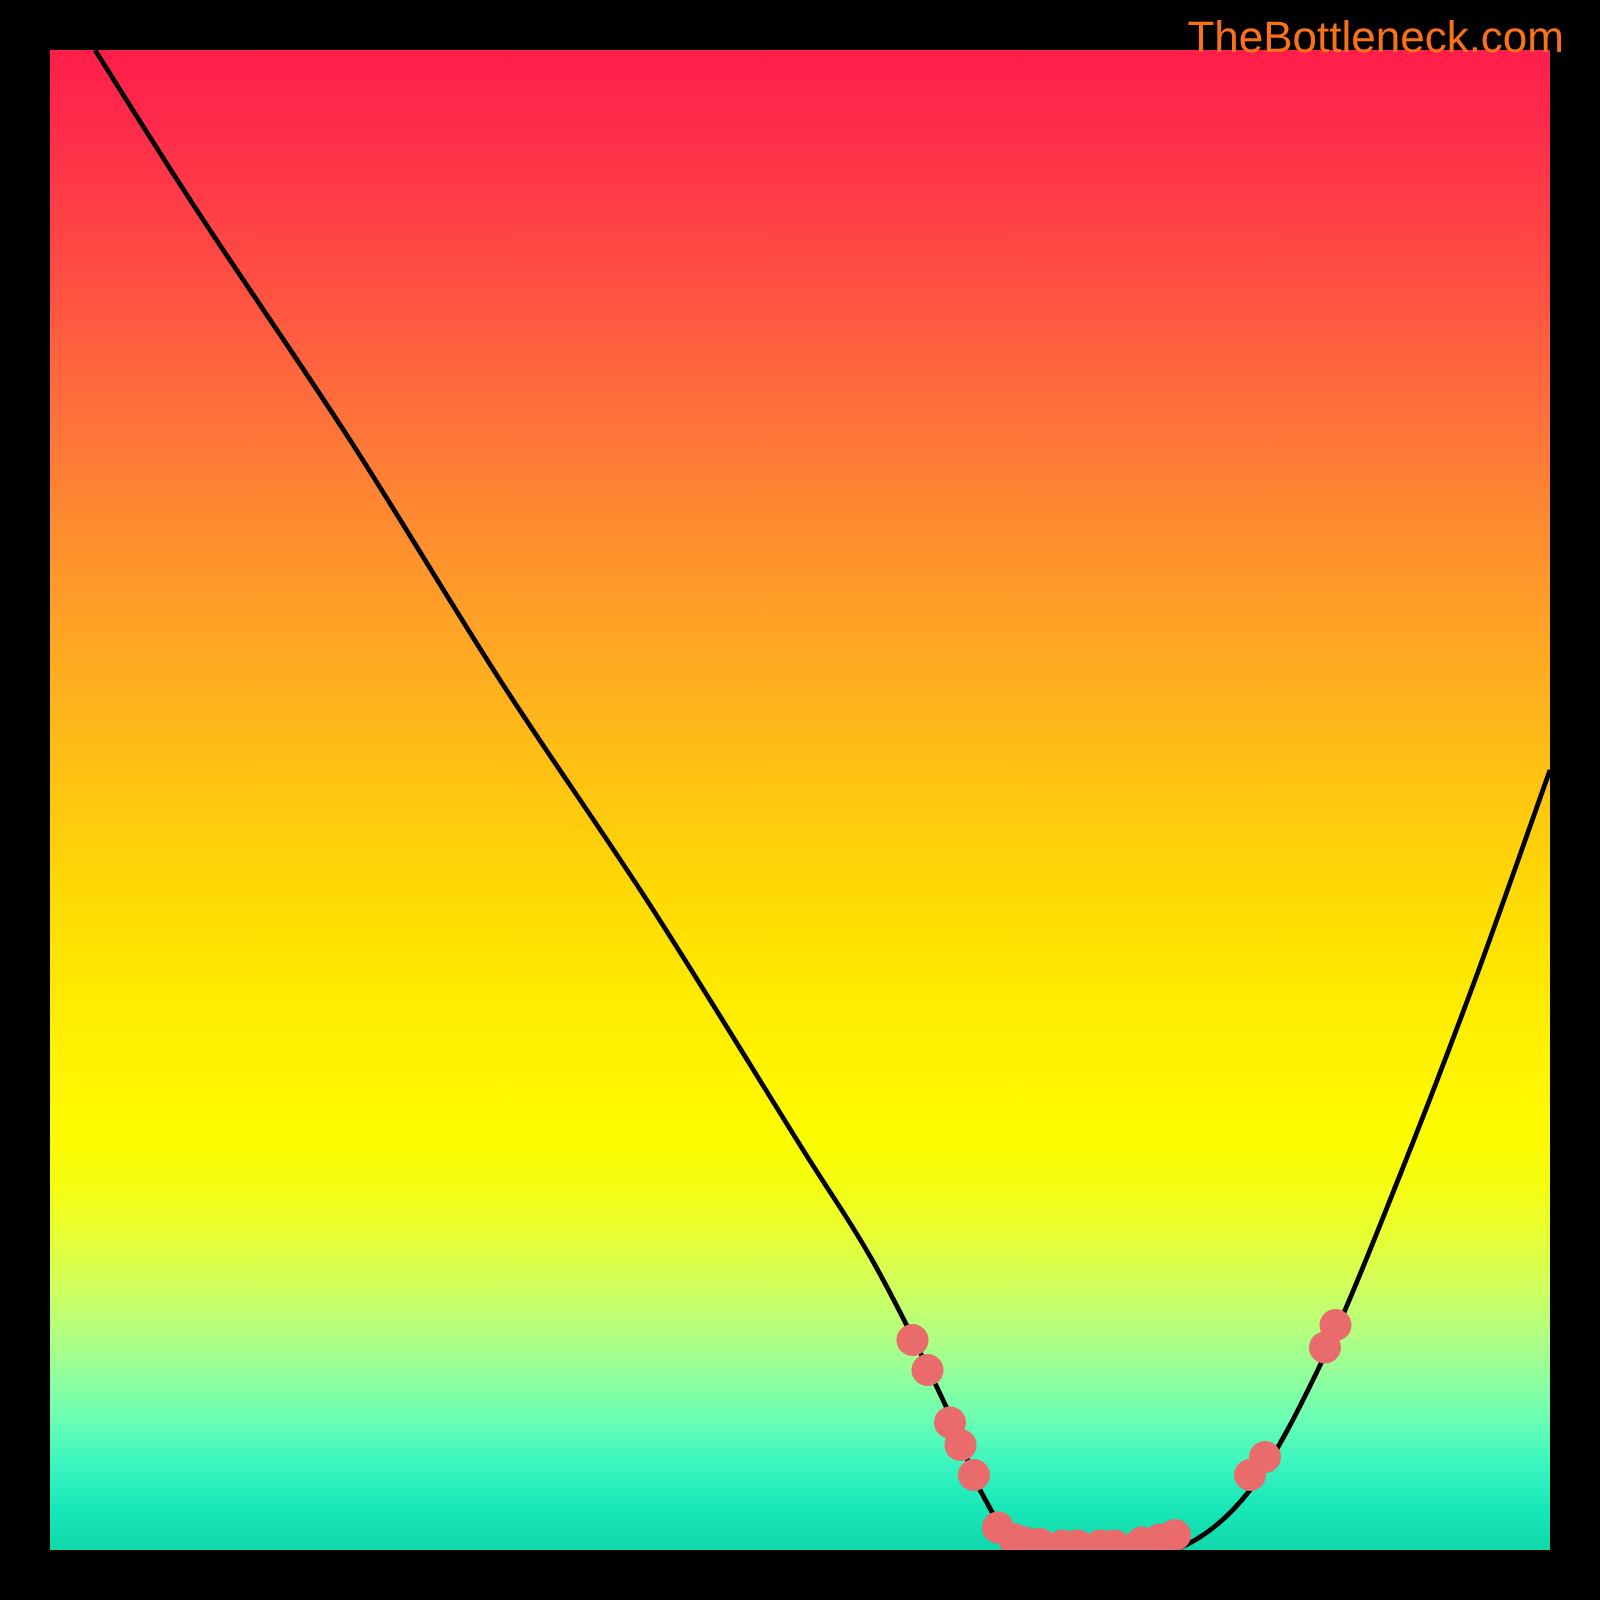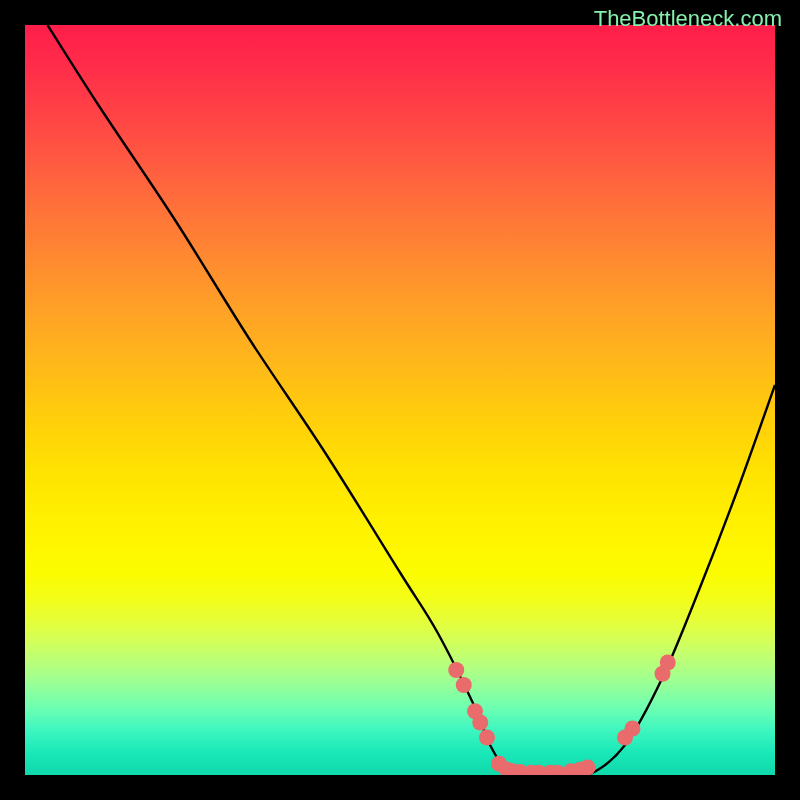--- a/index.html
+++ b/index.html
@@ -8,21 +8,21 @@
     height: 800px;
     background: #000;
     position: relative;
     overflow: hidden;
     font-family: Arial, sans-serif;
   }
   .watermark {
     position: absolute;
     top: 6px;
     right: 18px;
-    color: #86efac;
+    color: #f97316;
     font-size: 22px;
     font-weight: 500;
     z-index: 10;
   }
   .plot-area {
     position: absolute;
     left: 25px;
     top: 25px;
     width: 750px;
     height: 750px;

